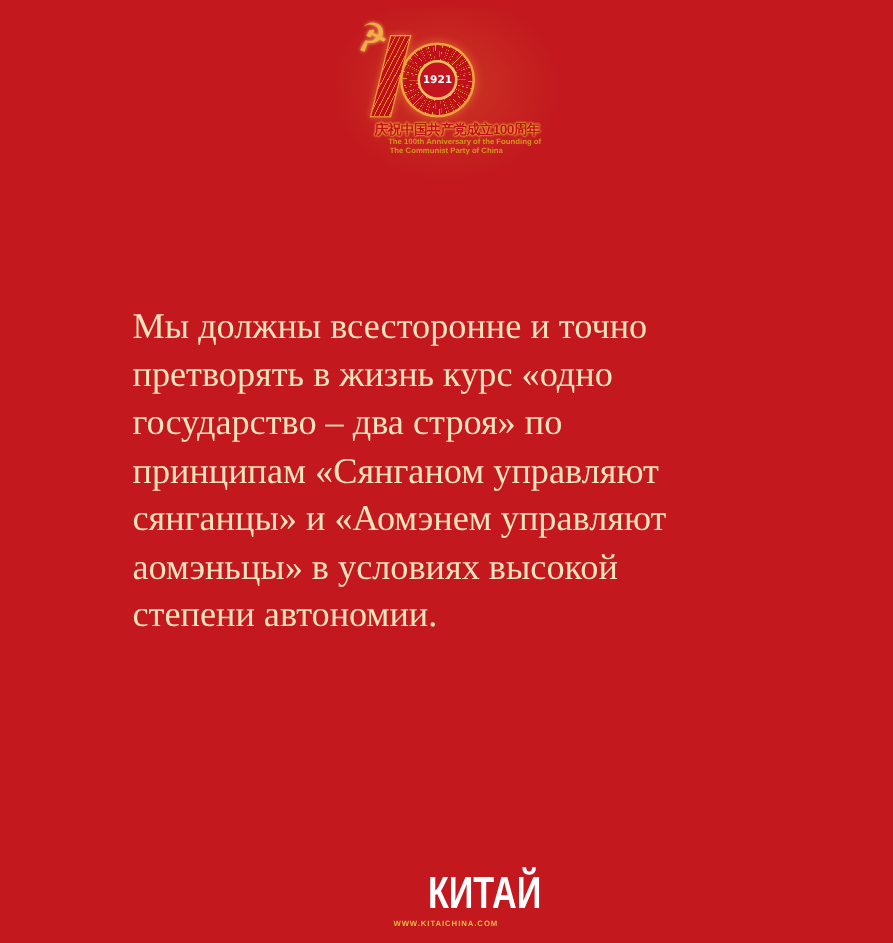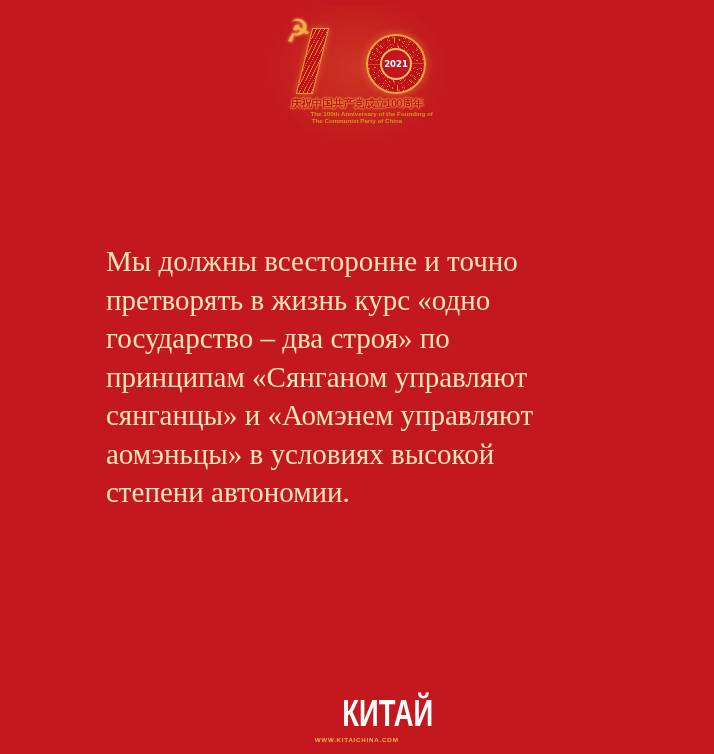--- a/index.html
+++ b/index.html
@@ -53,21 +53,21 @@
     position:absolute; inset:12px;
     background:#c41420;
     border:2px solid #f3c162;
     border-radius:50%;
     display:flex; align-items:center; justify-content:center;
     color:#ffffff; font-size:8.5px; font-weight:bold;
     letter-spacing:0; font-family:"DejaVu Sans", sans-serif;
   }
   .logo-cn {
     position:absolute; top:84px; width:100%;
-    text-align:center;
+    text-align:right;
     font-size:11px; font-weight:bold; letter-spacing:-0.5px;
     color:#c21018;
     text-shadow:0 0 2px #f0a93c, 0 0 2px #f0a93c, 0 0 1px #f7c565;
     white-space:nowrap;
   }
   .logo-en {
     position:absolute; top:99px; width:100%;
     text-align:center;
     font-size:10px; line-height:10.5px; font-weight:bold;
     color:#d5951f;
@@ -115,22 +115,22 @@
     white-space:nowrap;
   }
 </style>
 </head>
 <body>
 
 <div class="logo">
   <div class="logo-glow"></div>
   <div class="hammer">☭</div>
   <div class="one"></div>
-  <div class="zero zero-right">
-    <div class="year">2021</div>
+  <div class="zero zero-left">
+    <div class="year">1921</div>
   </div>
   <div class="logo-cn">庆祝中国共产党成立100周年</div>
   <div class="logo-en">
     <div>The 100th Anniversary of the Founding of</div>
     <div>The Communist Party of China</div>
   </div>
 </div>
 
 <div class="quote">Мы должны всесторонне и точно
 претворять в жизнь курс «одно

